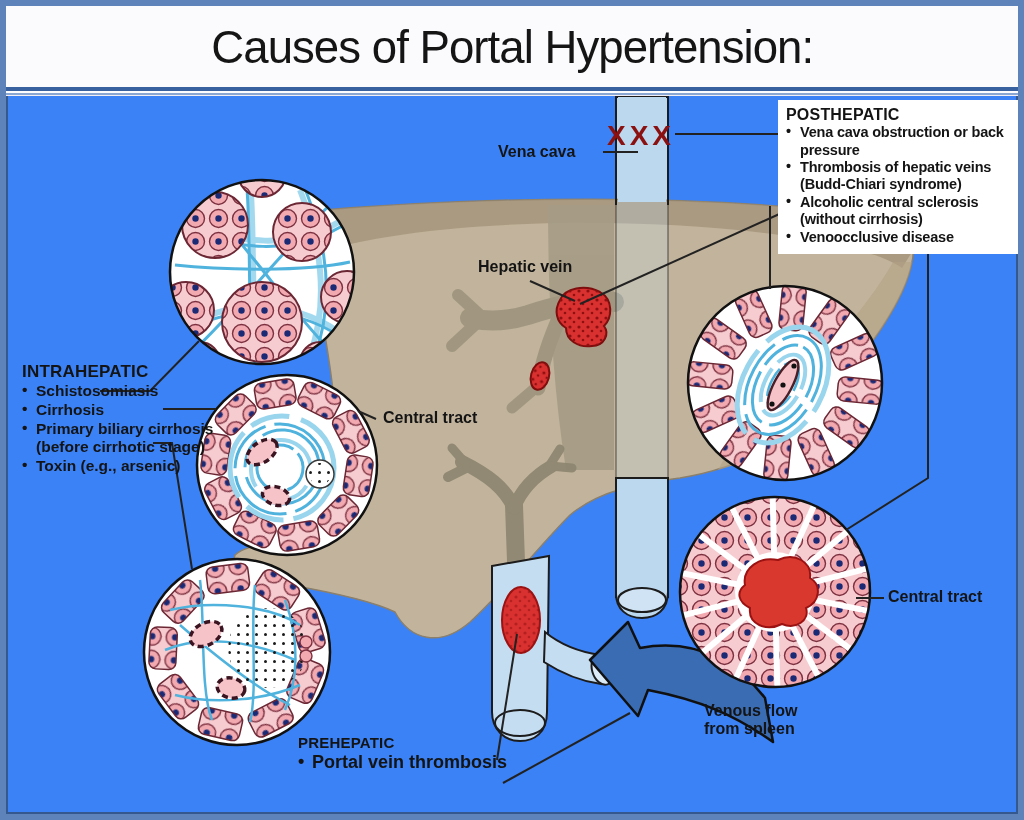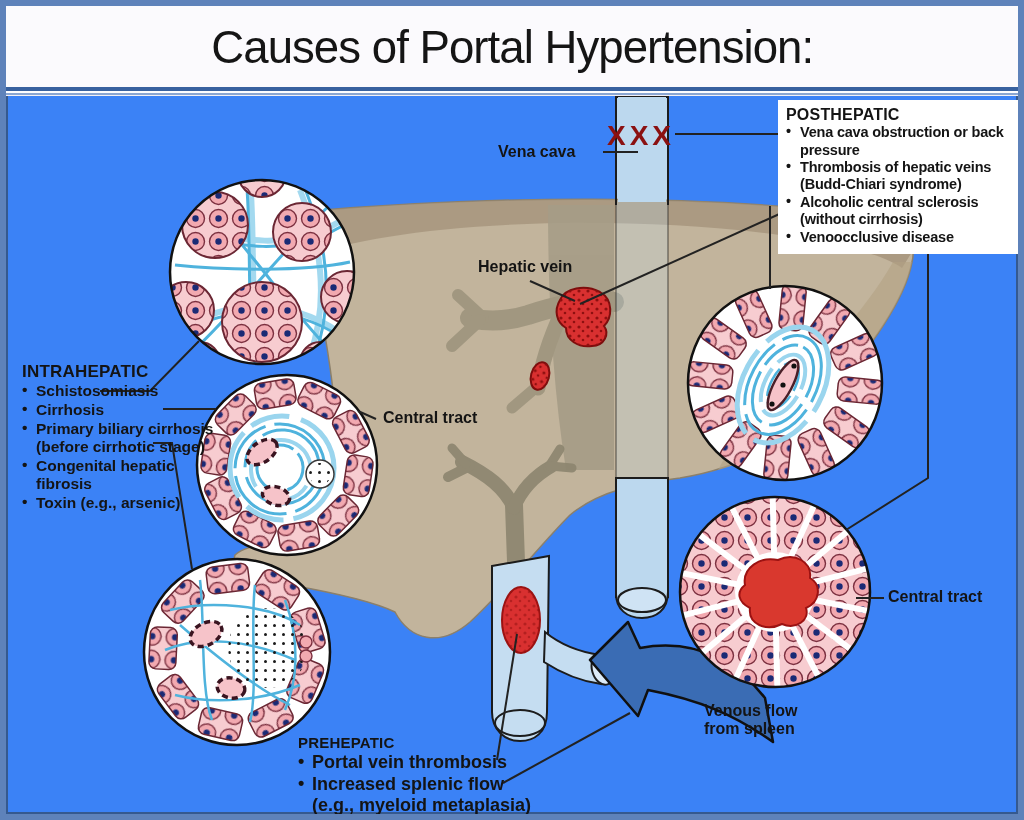--- a/index.html
+++ b/index.html
@@ -325,28 +325,26 @@
     <div class="li">Thrombosis of hepatic veins (Budd-Chiari syndrome)</div>
     <div class="li">Alcoholic central sclerosis (without cirrhosis)</div>
     <div class="li">Venoocclusive disease</div>
   </div>
 
   <div class="overlay list list-intra">
     <div class="hdr">INTRAHEPATIC</div>
     <div class="li">Schistosomiasis</div>
     <div class="li">Cirrhosis</div>
     <div class="li">Primary biliary cirrhosis (before cirrhotic stage)</div>
-    <div class="li">Congenital hepatic fibrosis</div>
     <div class="li">Toxin (e.g., arsenic)</div>
   </div>
 
   <div class="overlay list list-pre">
     <div class="hdr">PREHEPATIC</div>
     <div class="li">Portal vein thrombosis</div>
-    <div class="li">Increased splenic flow (e.g., myeloid metaplasia)</div>
   </div>
 
   <div class="overlay dlabel lbl-venacava">Vena cava</div>
   <div class="overlay dlabel lbl-hepatic">Hepatic vein</div>
   <div class="overlay dlabel lbl-portal">Central tract</div>
   <div class="overlay dlabel lbl-central">Central tract</div>
   <div class="overlay dlabel lbl-venous">Venous flow from spleen</div>
 
  </div>
 </div>

